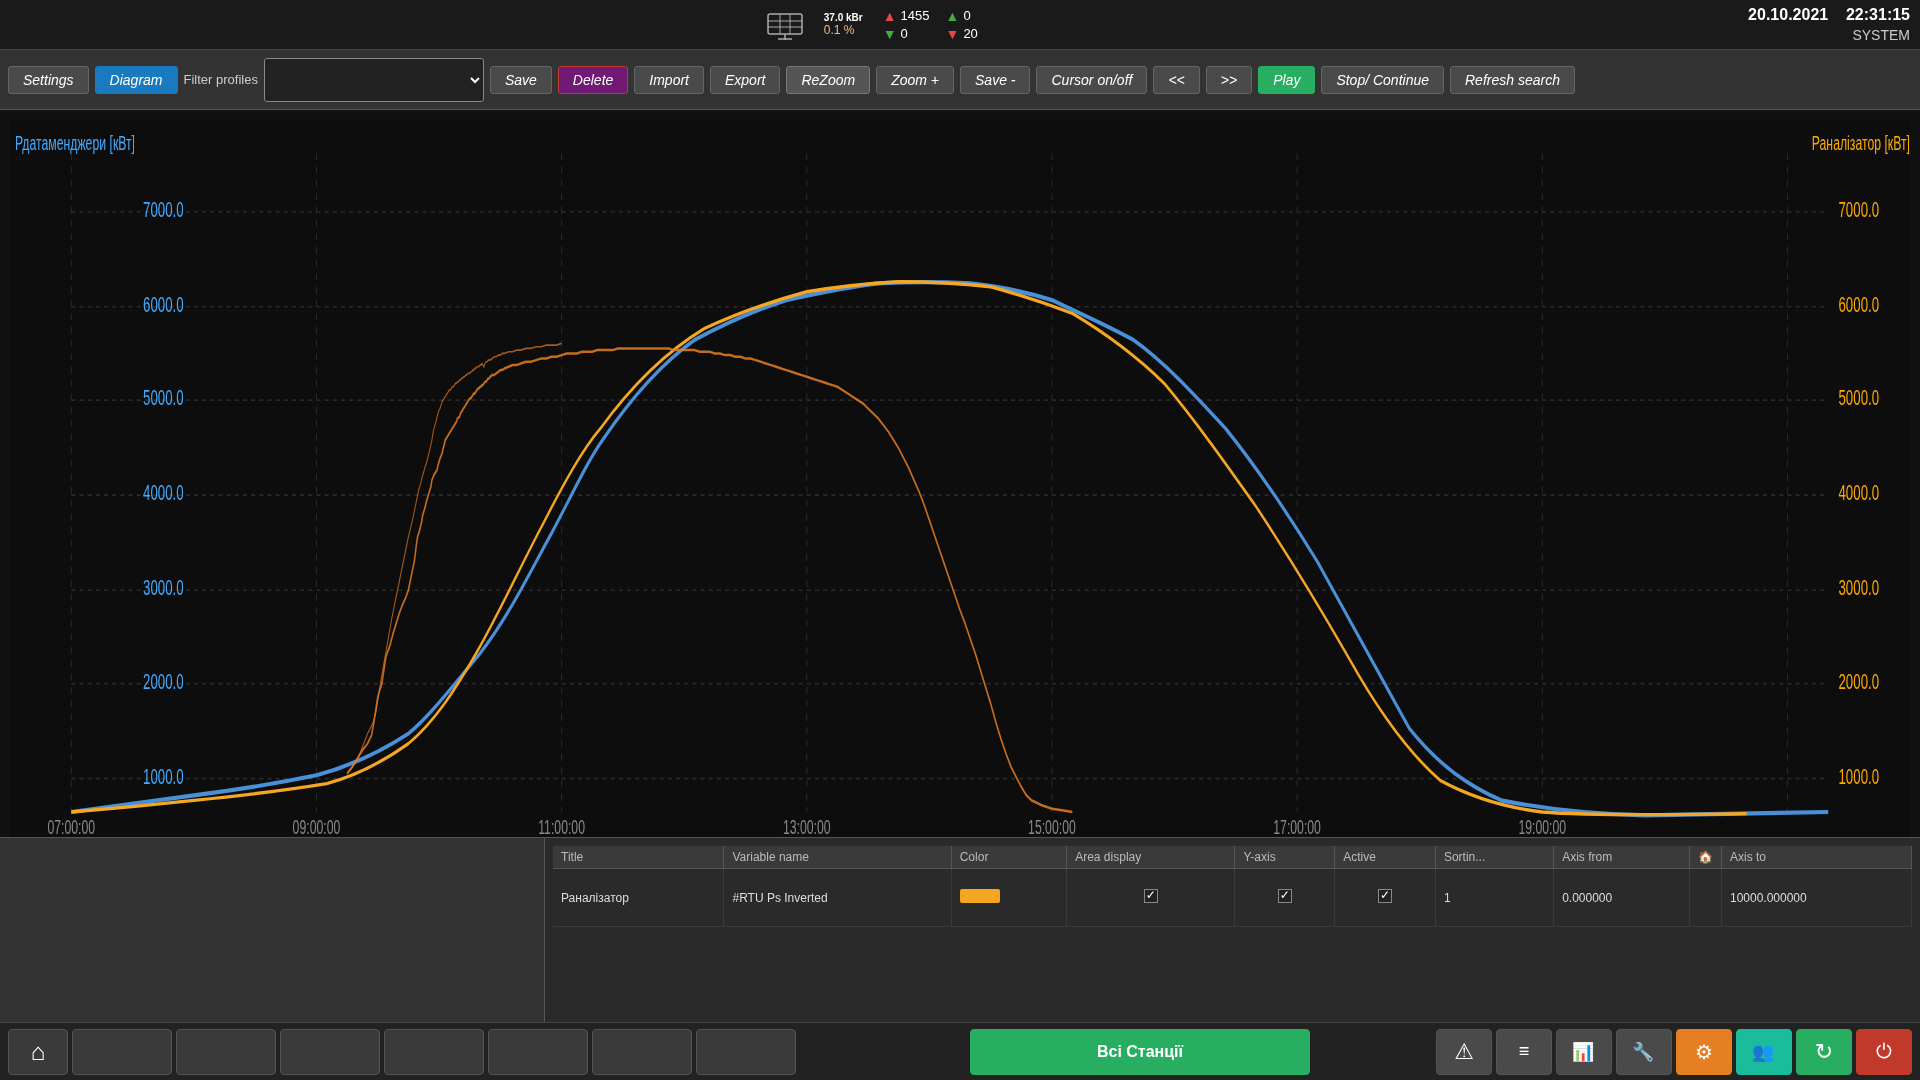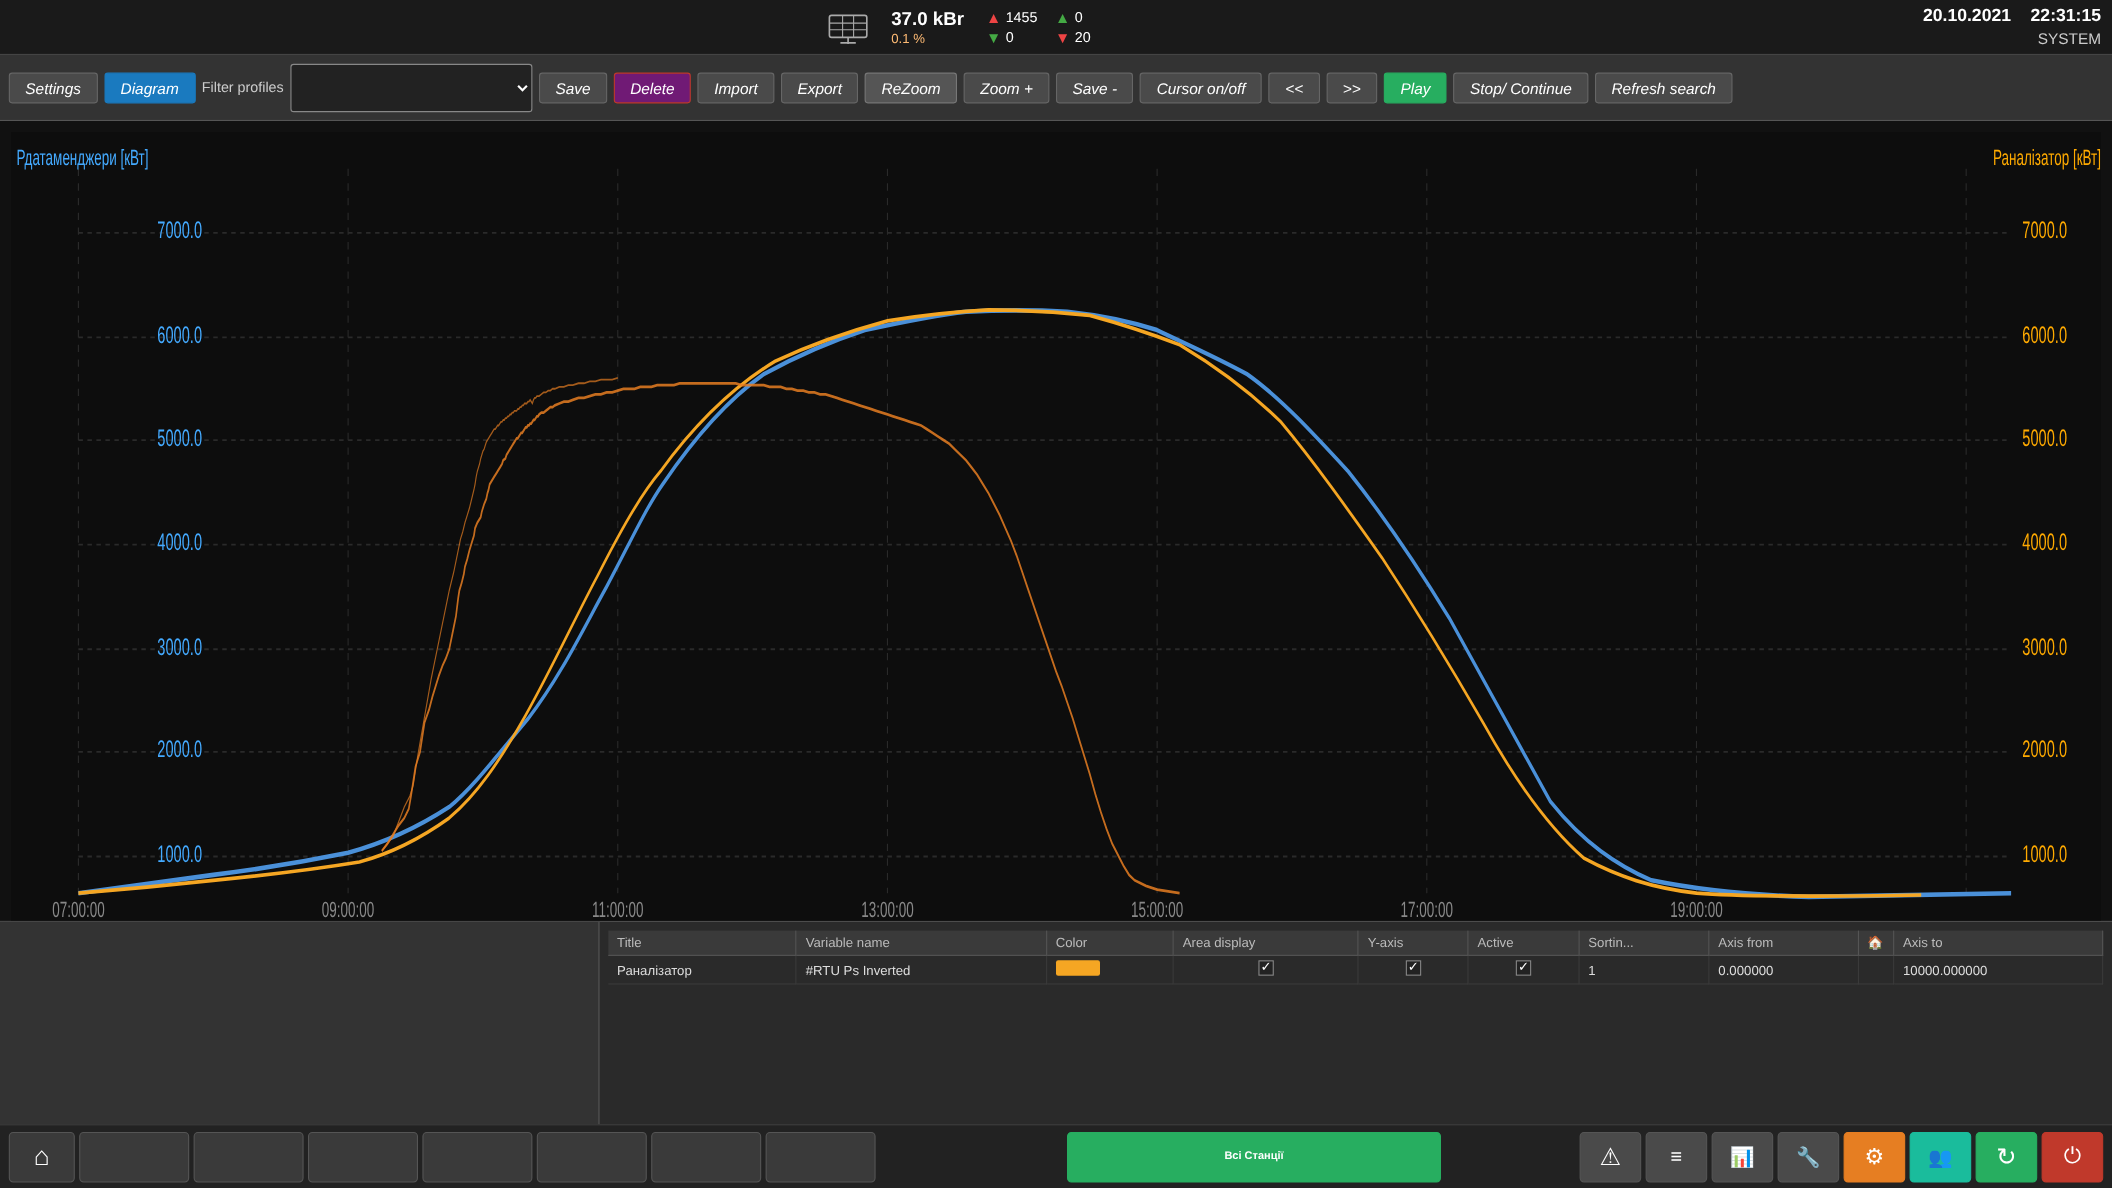--- a/index.html
+++ b/index.html
@@ -28,21 +28,21 @@
       align-items: center;
       gap: 20px;
     }
     .power-info {
       display: flex;
       flex-direction: column;
       align-items: flex-start;
     }
     .power-value {
       color: #fff;
-      font-size: 17px;
+      font-size: 10px;
       font-weight: bold;
     }
     .power-percent {
       color: #fdba74;
       font-size: 12px;
     }
     .status-grid {
       display: grid;
       grid-template-columns: 1fr 1fr;
       gap: 2px 16px;
@@ -145,21 +145,21 @@
     .data-table th {
       background: #3a3a3a;
       color: #bbb;
       padding: 4px 8px;
       text-align: left;
       border-bottom: 1px solid #555;
       border-right: 1px solid #555;
       font-weight: normal;
     }
     .data-table td {
-      padding: 4px 8px;
+      padding: 20px 8px;
       border-bottom: 1px solid #3a3a3a;
       border-right: 1px solid #3a3a3a;
       color: #ddd;
     }
     .color-swatch {
       display: inline-block;
       width: 40px;
       height: 14px;
       border-radius: 2px;
     }
@@ -221,21 +221,21 @@
       flex: 1;
       max-width: 340px;
       background: #27ae60;
       border: 1px solid #27ae60;
       border-radius: 4px;
       display: flex;
       align-items: center;
       justify-content: center;
       cursor: pointer;
       color: #fff;
-      font-size: 10px;
+      font-size: 16px;
       font-weight: bold;
       margin-left: 48px;
     }
     .nav-icon-btn {
       height: 46px;
       width: 56px;
       border-radius: 4px;
       display: flex;
       align-items: center;
       justify-content: center;

